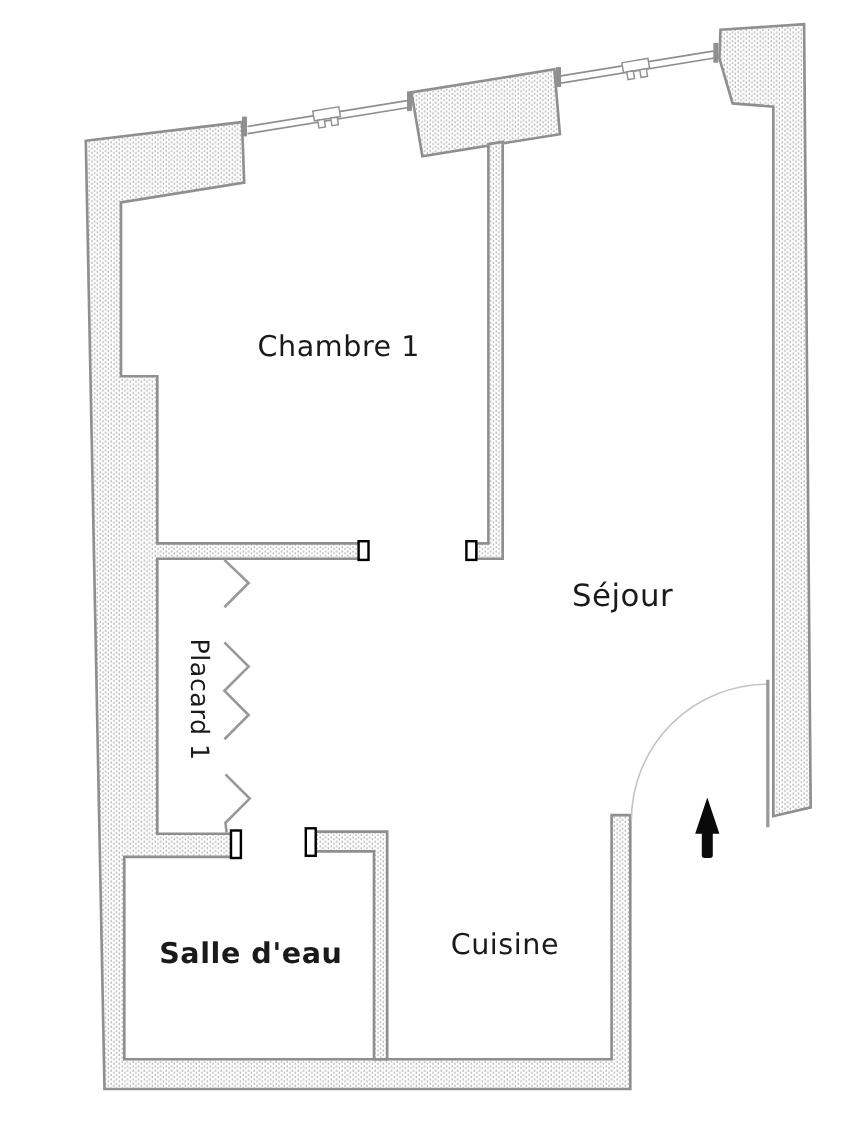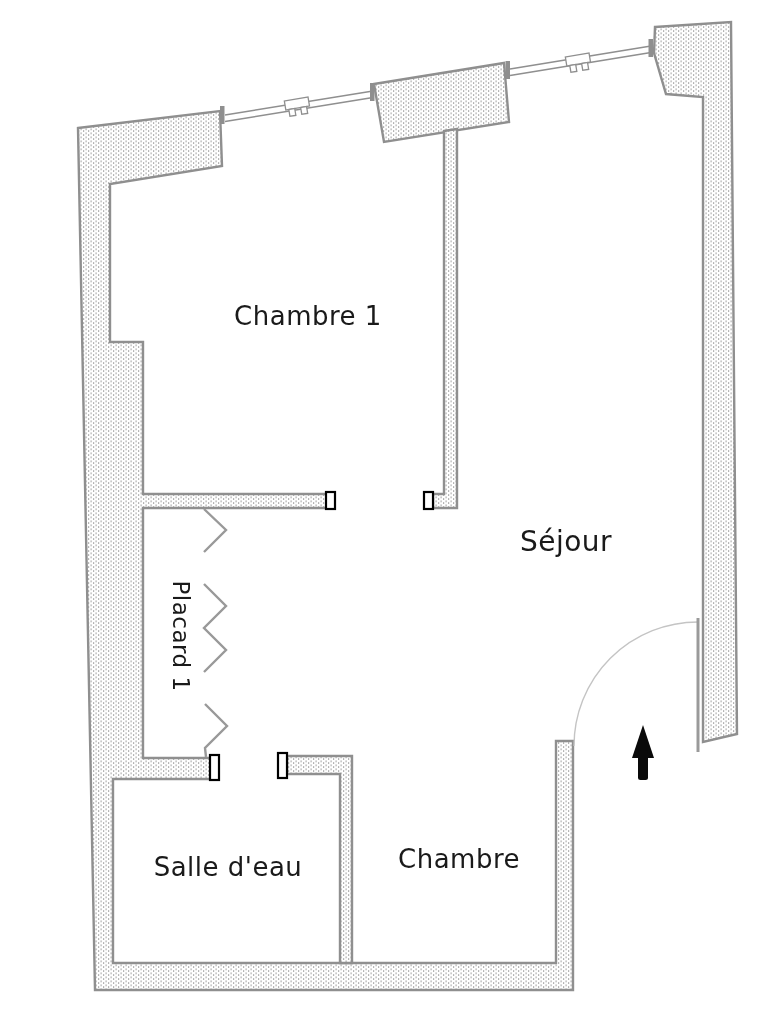--- a/index.html
+++ b/index.html
@@ -123,16 +123,16 @@
       <rect class="arrow" x="638" y="750" width="10" height="30" rx="2.5"></rect>
     </g>
   </svg>
 
   <div class="room-label" style="left:308px;top:316px;font-size:26px;">Chambre 1</div>
 
   <div class="room-label" style="left:566px;top:541px;font-size:28px;">Séjour</div>
 
   <div class="room-label vertical" style="left:181px;top:636px;font-size:23px;">Placard 1</div>
 
-  <div class="room-label" style="left:228px;top:867px;font-size:26px;">Salle d'eau</div>
+  <div class="room-label" style="left:228px;top:867px;font-size:26px;font-weight:bold;">Salle d'eau</div>
 
-  <div class="room-label" style="left:459px;top:859px;font-size:26px;">Chambre</div>
+  <div class="room-label" style="left:459px;top:859px;font-size:26px;">Cuisine</div>
 </div>
 
 </body></html>

